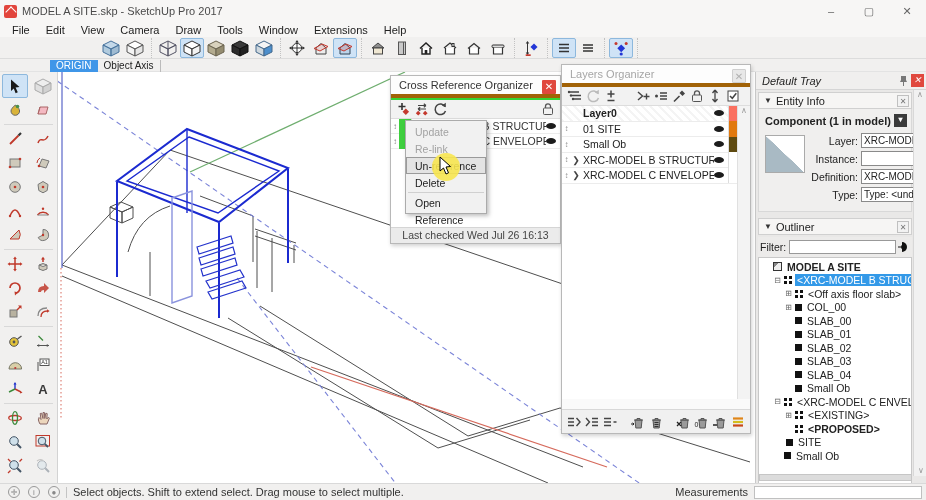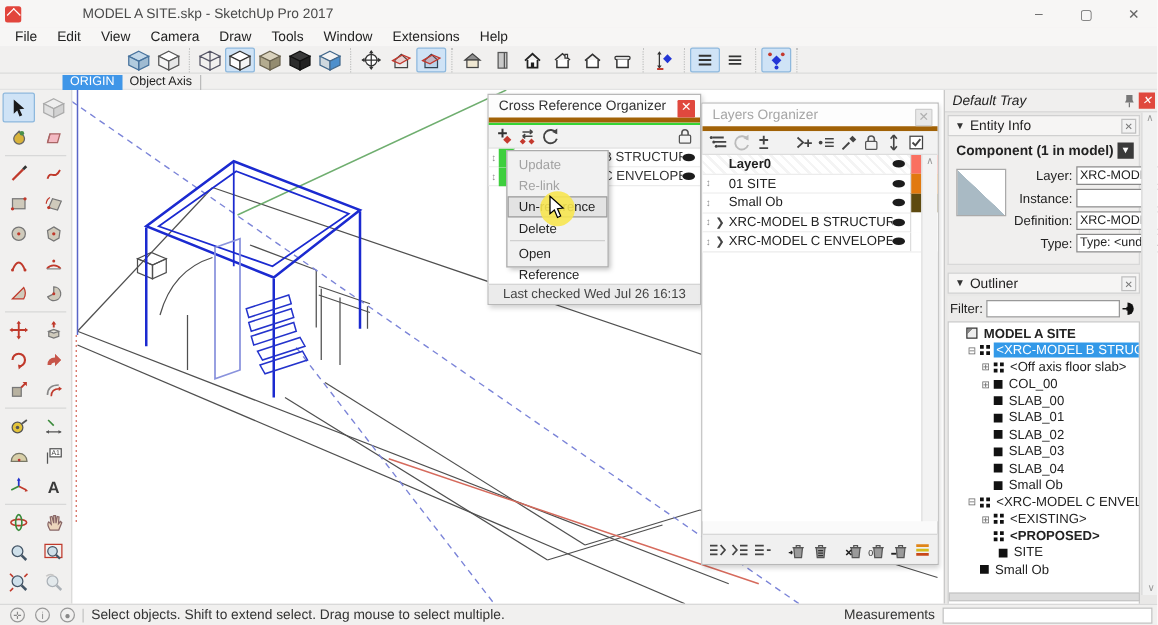--- a/index.html
+++ b/index.html
@@ -4,21 +4,21 @@
 <style>
   * { margin:0; padding:0; box-sizing:border-box; }
   html,body { width:926px; height:500px; overflow:hidden; }
   body { font-family:"Liberation Sans", sans-serif; font-size:11px; color:#222; background:#fff; }
   #app { position:relative; width:926px; height:500px; background:#f1f0ef; overflow:hidden; }
 
   
   #titlebar { position:absolute; left:0; top:0; width:926px; height:22px; background:#f7f6f5; display:flex; align-items:center; }
   #app-logo { width:13px; height:13px; margin:0 5px 0 4px; background:#e2453c; border-radius:2px; position:relative; }
   #app-logo:after{ content:""; position:absolute; left:3px; top:3px; width:7px; height:7px; border:1.5px solid #fff; border-right:none; border-bottom:none; transform:rotate(45deg); }
-  #title-text { color:#4a4a4a; font-size:11px;margin-left:44px; }
+  #title-text { color:#4a4a4a; font-size:11px; }
   #win-controls { position:absolute; right:0; top:0; height:22px; display:flex; }
   .winbtn { width:38px; height:22px; display:flex; align-items:center; justify-content:center; color:#666; font-size:11px; }
 
   
   #menubar { position:absolute; left:0; top:22px; width:926px; height:15px; background:#f7f6f5; display:flex; align-items:center; padding-left:4px; }
   .menu-item { padding:0 8px; color:#222; }
 
   
   #toolbar { position:absolute; left:0; top:37px; width:926px; height:22px; background:#f1f0ef; border-bottom:1px solid #dcdcdc; display:flex; align-items:center; padding-left:95px; }
   .tb-group { display:flex; align-items:center; padding:0 4px; border-right:1px dotted #c2c2c2; }
@@ -67,21 +67,21 @@
   .ctx-item { height:17px; line-height:17px; padding-left:8px; font-size:10.5px; color:#222; border:1px solid transparent; }
   .ctx-item.disabled { color:#a2a2a2; }
   .ctx-item.hot { background:#e3e3e3; border-color:#9a9a9a; }
   .ctx-sep { height:1px; background:#d0d0d0; margin:1px 2px; }
 
   
   #cursor-spot { position:absolute; left:432px; top:153px; width:28px; height:28px; border-radius:50%; background:rgba(247,230,80,.9); z-index:8; }
   #cursor-arrow { position:absolute; left:438px; top:156px; z-index:9; }
 
   
-  #layers-dialog { left:561px; top:82px; width:190px; height:370px; }
+  #layers-dialog { left:561px; top:64px; width:190px; height:370px; }
   .layer-row { height:15.5px; display:flex; align-items:center; border-bottom:1px solid #ececec; background:#fff; }
   .layer-row .drag { width:9px; text-align:center; color:#888; font-size:8px; }
   .layer-row .chev { width:10px; color:#444; font-size:9px; text-align:center; }
   .layer-row .lbl { flex:1; padding-left:2px; font-size:10.5px; color:#222; white-space:nowrap; overflow:hidden; }
   .layer-row .lbl.bold { font-weight:bold; }
   .layer-row.hatch { background:repeating-linear-gradient(45deg, rgba(0,0,0,.045) 0 2px, transparent 2px 6px), #fff; }
   .swatch { width:22px; height:15.5px; flex:none; border-left:1px solid #ddd; }
   #layers-body { background:#fff; height:293px; position:relative; }
   #layers-scroll { position:absolute; right:0; top:0; width:13px; height:100%; background:#f3f3f3; border-left:1px solid #e0e0e0; color:#999; font-size:8px; text-align:center; }
   #layers-bottom { position:absolute; left:0; bottom:0; width:100%; height:24px; background:#f0f0f0; border-top:1px solid #d8d8d8; display:flex; align-items:center; padding:0 3px; }
@@ -1104,21 +1104,21 @@
           <div class="tree-row" style="padding-left: 24px;">
             <span class="tw">⊞</span>
             <span class="c-icon"></span>
             <span class="lbl">&lt;EXISTING&gt;</span>
           </div>
           <div class="tree-row" style="padding-left: 24px; font-weight: bold;">
             <span class="tw"></span>
             <span class="c-icon"></span>
             <span class="lbl">&lt;PROPOSED&gt;</span>
           </div>
-          <div class="tree-row" style="padding-left: 28px;">
+          <div class="tree-row" style="padding-left: 15px;">
             <span class="tw"></span>
             <span class="g-icon"></span>
             <span class="lbl">SITE</span>
           </div>
           <div class="tree-row" style="padding-left: 13px;">
             <span class="tw"></span>
             <span class="g-icon"></span>
             <span class="lbl">Small Ob</span>
           </div>
         </div>

